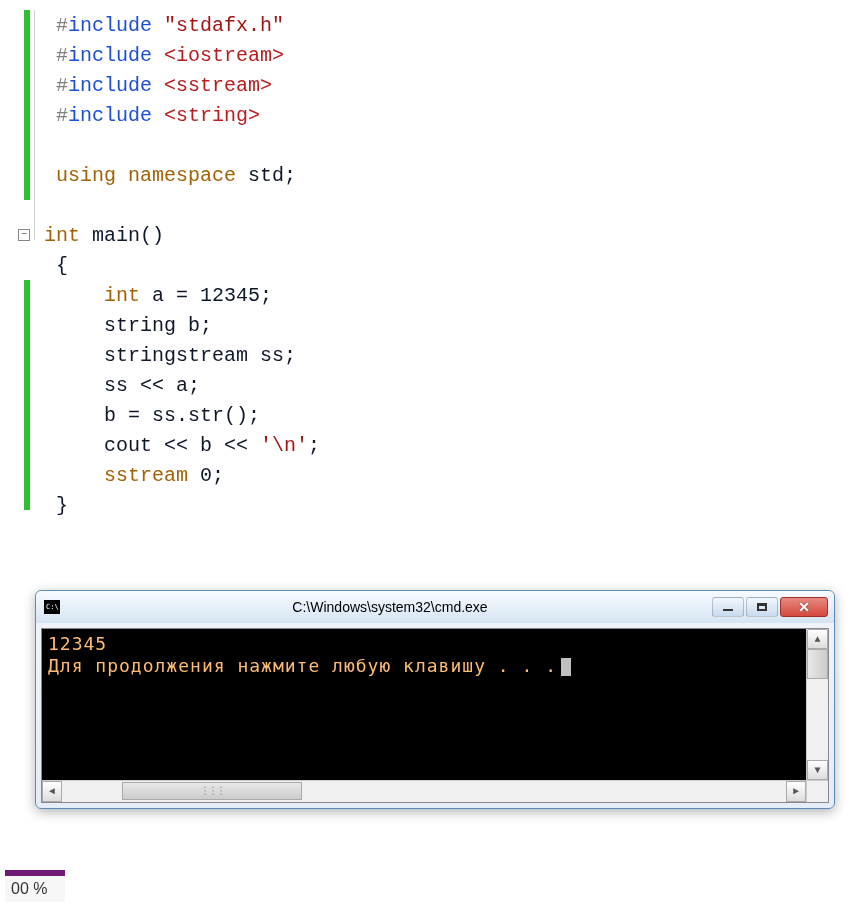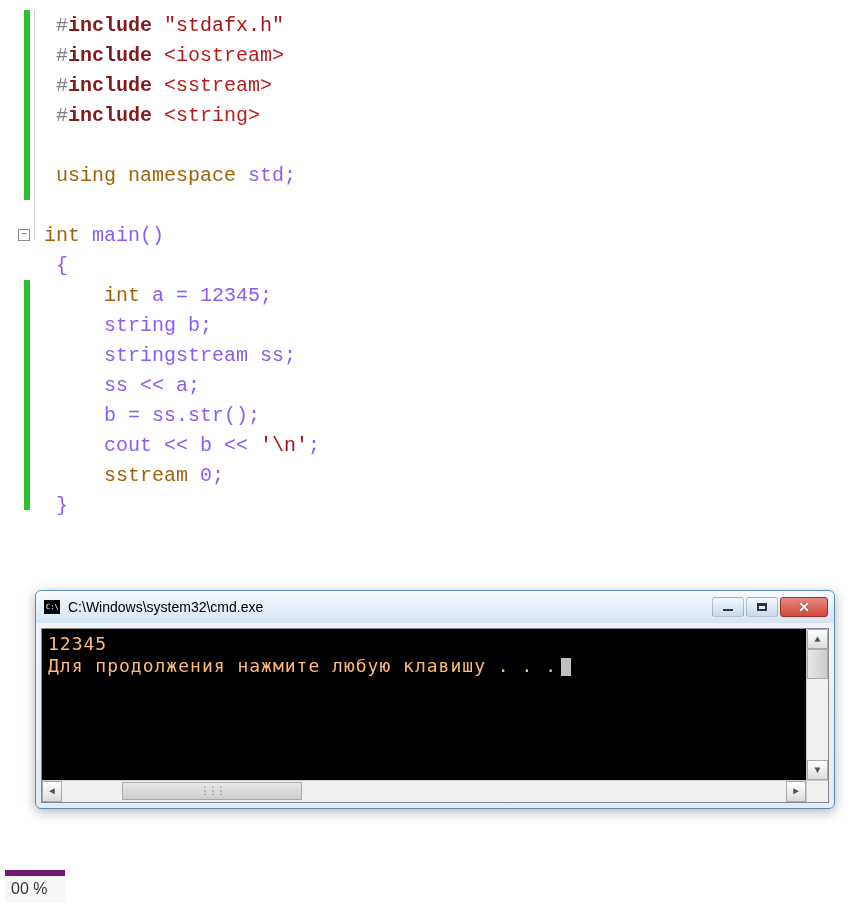--- a/index.html
+++ b/index.html
@@ -56,24 +56,24 @@
     color: #555;
     font-size: 10px;
     line-height: 1;
     cursor: pointer;
   }
   .code-content {
     white-space: pre;
     padding-left: 18px;
   }
   .hash { color: #808080; }
-  .kw-include { color: #7f1d1d; font-weight: bold; }
+  .kw-include { color: #1d4ed8; }
   .str { color: #a31515; }
   .kw { color: #a16207; }
-  .txt { color: #8b5cf6; }
+  .txt { color: #0f172a; }
   .char { color: #a31515; }
   .angle-hdr { color: #b91c1c; }
 
   
   .console-window {
     position: absolute;
     left: 35px;
     top: 590px;
     width: 800px;
     border: 1px solid #5b8bb8;
@@ -103,20 +103,21 @@
     content: "C:\\";
     color: #fff;
     font-size: 7px;
     font-family: Consolas, monospace;
   }
   .title-text {
     flex: 1;
     color: #000;
     font-family: 'Segoe UI', Tahoma, sans-serif;
     font-size: 14px;
+    text-align: center;
   }
   .win-buttons {
     display: flex;
     gap: 2px;
     margin-right: 4px;
   }
   .win-btn {
     width: 32px;
     height: 20px;
     border-radius: 3px;

